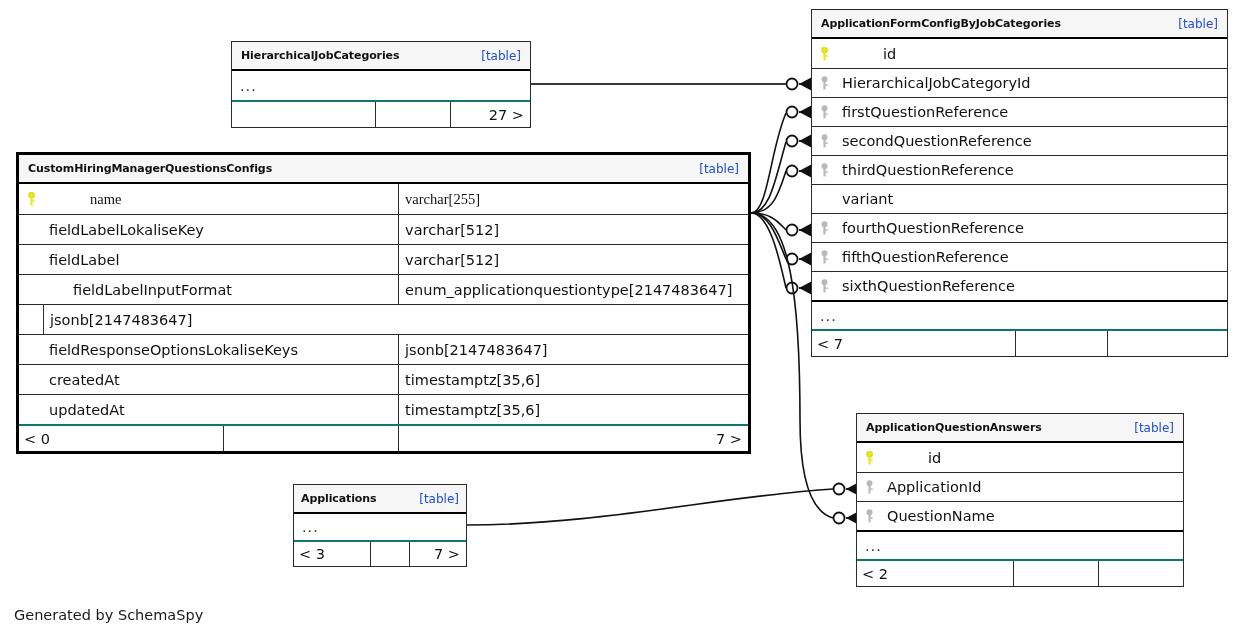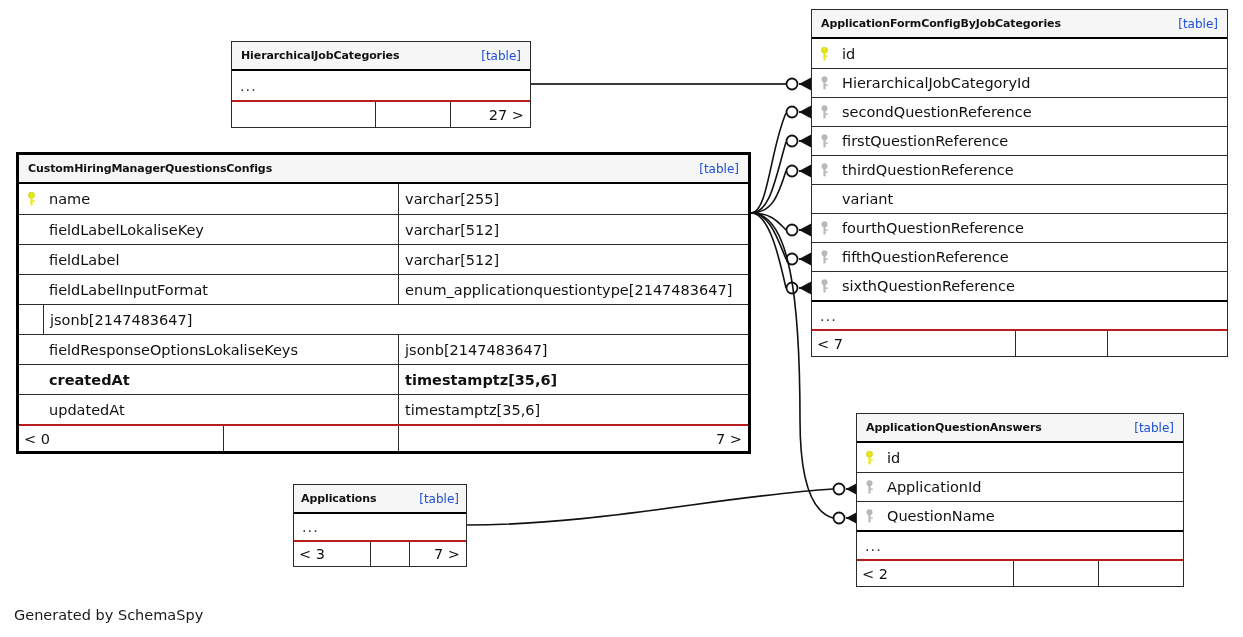--- a/index.html
+++ b/index.html
@@ -62,21 +62,21 @@
   }
   .tbl-rows { display: block; }
   .row {
     display: flex;
     align-items: center;
     box-sizing: border-box;
     border-top: 1px solid #2b2b2b;
     height: 29px;
     font-size: 14.5px;
   }
-  .row:first-child { border-top: none; }
+  .row:first-child { border-top: none; gap: 41px; }
   .row .keycell {
     width: 24px;
     min-width: 24px;
     display: flex;
     align-items: center;
     justify-content: center;
   }
   .row .namecell {
     flex: 1 1 auto;
     padding-left: 6px;
@@ -94,21 +94,21 @@
     align-items: center;
   }
   .row.ellipsis .namecell {
     padding-left: 8px;
     letter-spacing: 1px;
     color: #333;
   }
   .footer {
     display: flex;
     box-sizing: border-box;
-    border-top: 2px solid #b91c1c;
+    border-top: 2px solid #0f766e;
     height: 27px;
     font-size: 14.5px;
   }
   .footer .fcell {
     box-sizing: border-box;
     display: flex;
     align-items: center;
     height: 100%;
     overflow: hidden;
   }
@@ -221,32 +221,32 @@
       </div>
 
       <div class="row">
         <span class="keycell">
           <svg class="key" viewBox="0 0 9 14">
               <circle cx="4.5" cy="3.2" r="3" fill="#b8b8b8"></circle>
               <rect x="3.4" y="5.4" width="2.2" height="8" fill="#b8b8b8"></rect>
               <rect x="5.4" y="8.4" width="2.4" height="1.5" fill="#b8b8b8"></rect>
             </svg>
         </span>
+        <span class="namecell">firstQuestionReference</span>
+      </div>
+
+      <div class="row">
+        <span class="keycell">
+          <svg class="key" viewBox="0 0 9 14">
+              <circle cx="4.5" cy="3.2" r="3" fill="#b8b8b8"></circle>
+              <rect x="3.4" y="5.4" width="2.2" height="8" fill="#b8b8b8"></rect>
+              <rect x="5.4" y="8.4" width="2.4" height="1.5" fill="#b8b8b8"></rect>
+            </svg>
+        </span>
         <span class="namecell">secondQuestionReference</span>
-      </div>
-
-      <div class="row">
-        <span class="keycell">
-          <svg class="key" viewBox="0 0 9 14">
-              <circle cx="4.5" cy="3.2" r="3" fill="#b8b8b8"></circle>
-              <rect x="3.4" y="5.4" width="2.2" height="8" fill="#b8b8b8"></rect>
-              <rect x="5.4" y="8.4" width="2.4" height="1.5" fill="#b8b8b8"></rect>
-            </svg>
-        </span>
-        <span class="namecell">firstQuestionReference</span>
       </div>
 
       <div class="row">
         <span class="keycell">
           <svg class="key" viewBox="0 0 9 14">
               <circle cx="4.5" cy="3.2" r="3" fill="#b8b8b8"></circle>
               <rect x="3.4" y="5.4" width="2.2" height="8" fill="#b8b8b8"></rect>
               <rect x="5.4" y="8.4" width="2.4" height="1.5" fill="#b8b8b8"></rect>
             </svg>
         </span>
@@ -302,21 +302,21 @@
     </div>
   </div>
 
   <div class="table-box thick" style="left:16px; top:152px; width:735px;">
     <div class="tbl-header">
       <span class="tbl-title">CustomHiringManagerQuestionsConfigs</span>
       <span class="tbl-tag">[table]</span>
     </div>
     <div class="tbl-rows">
 
-      <div class="row" style="height:30px;">
+      <div class="row" style="height:30px;font-family:Liberation Serif, serif;">
         <span class="keycell">
           <svg class="key" viewBox="0 0 9 14">
               <circle cx="4.5" cy="3.2" r="3" fill="#e8e817" stroke="#c9c900" stroke-width="0.7"></circle>
               <rect x="3.4" y="5.4" width="2.2" height="8" fill="#e8e817"></rect>
               <rect x="5.4" y="8.4" width="2.4" height="1.5" fill="#e8e817"></rect>
             </svg>
         </span>
         <span class="namecell">name</span>
         <span class="typecell" style="width:48%;">varchar[255]</span>
       </div>
@@ -326,38 +326,38 @@
         <span class="namecell">fieldLabelLokaliseKey</span>
         <span class="typecell" style="width:48%;">varchar[512]</span>
       </div>
 
       <div class="row" style="height:30px;">
         <span class="keycell"></span>
         <span class="namecell">fieldLabel</span>
         <span class="typecell" style="width:48%;">varchar[512]</span>
       </div>
 
-      <div class="row" style="height:30px;">
+      <div class="row" style="height:30px;gap:24px;">
         <span class="keycell"></span>
         <span class="namecell">fieldLabelInputFormat</span>
         <span class="typecell" style="width:48%;">enum_applicationquestiontype[2147483647]</span>
       </div>
 
       <div class="row" style="height:30px;">
         <span class="keycell"></span>
         <span class="typecell" style="width:48%;">jsonb[2147483647]</span>
       </div>
 
       <div class="row" style="height:30px;">
         <span class="keycell"></span>
         <span class="namecell">fieldResponseOptionsLokaliseKeys</span>
         <span class="typecell" style="width:48%;">jsonb[2147483647]</span>
       </div>
 
-      <div class="row" style="height:30px;font-weight:bold;">
+      <div class="row" style="height:30px;">
         <span class="keycell"></span>
         <span class="namecell">createdAt</span>
         <span class="typecell" style="width:48%;">timestamptz[35,6]</span>
       </div>
 
       <div class="row" style="height:30px;">
         <span class="keycell"></span>
         <span class="namecell">updatedAt</span>
         <span class="typecell" style="width:48%;">timestamptz[35,6]</span>
       </div>

